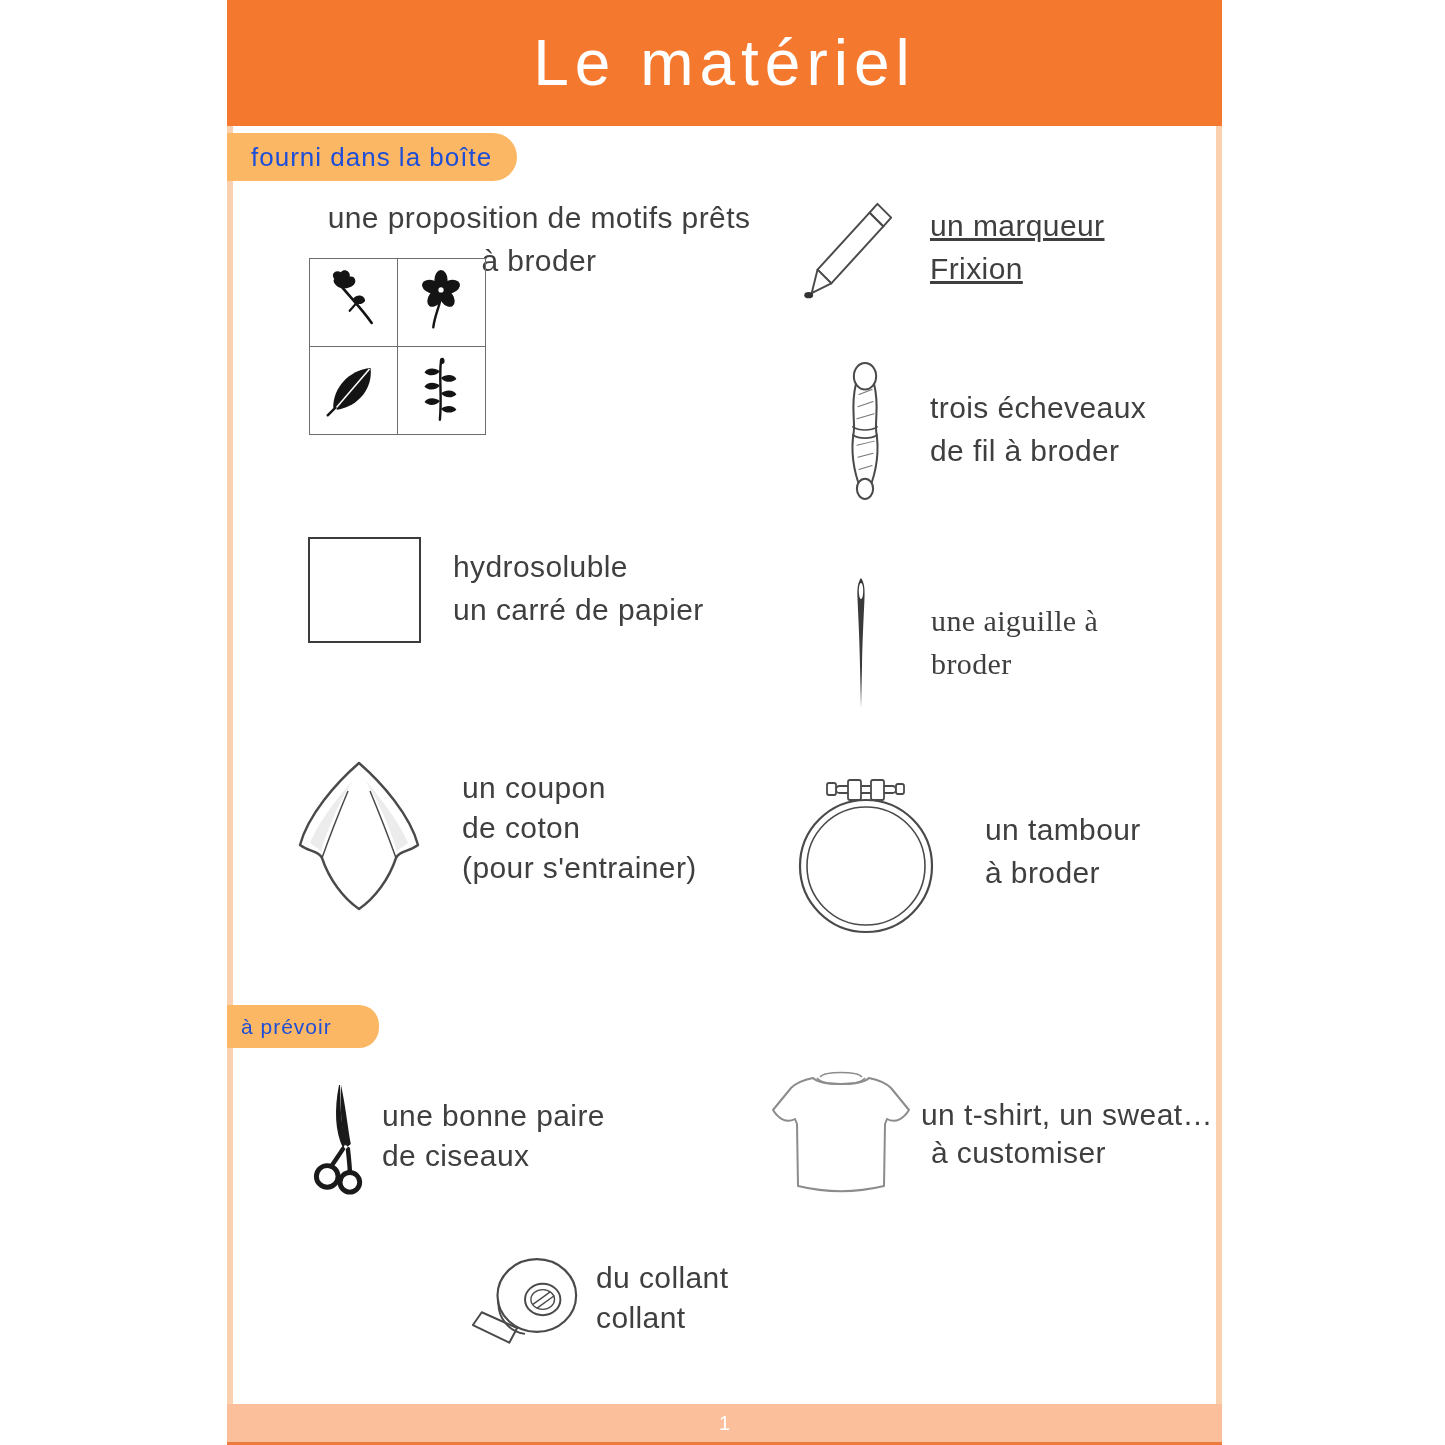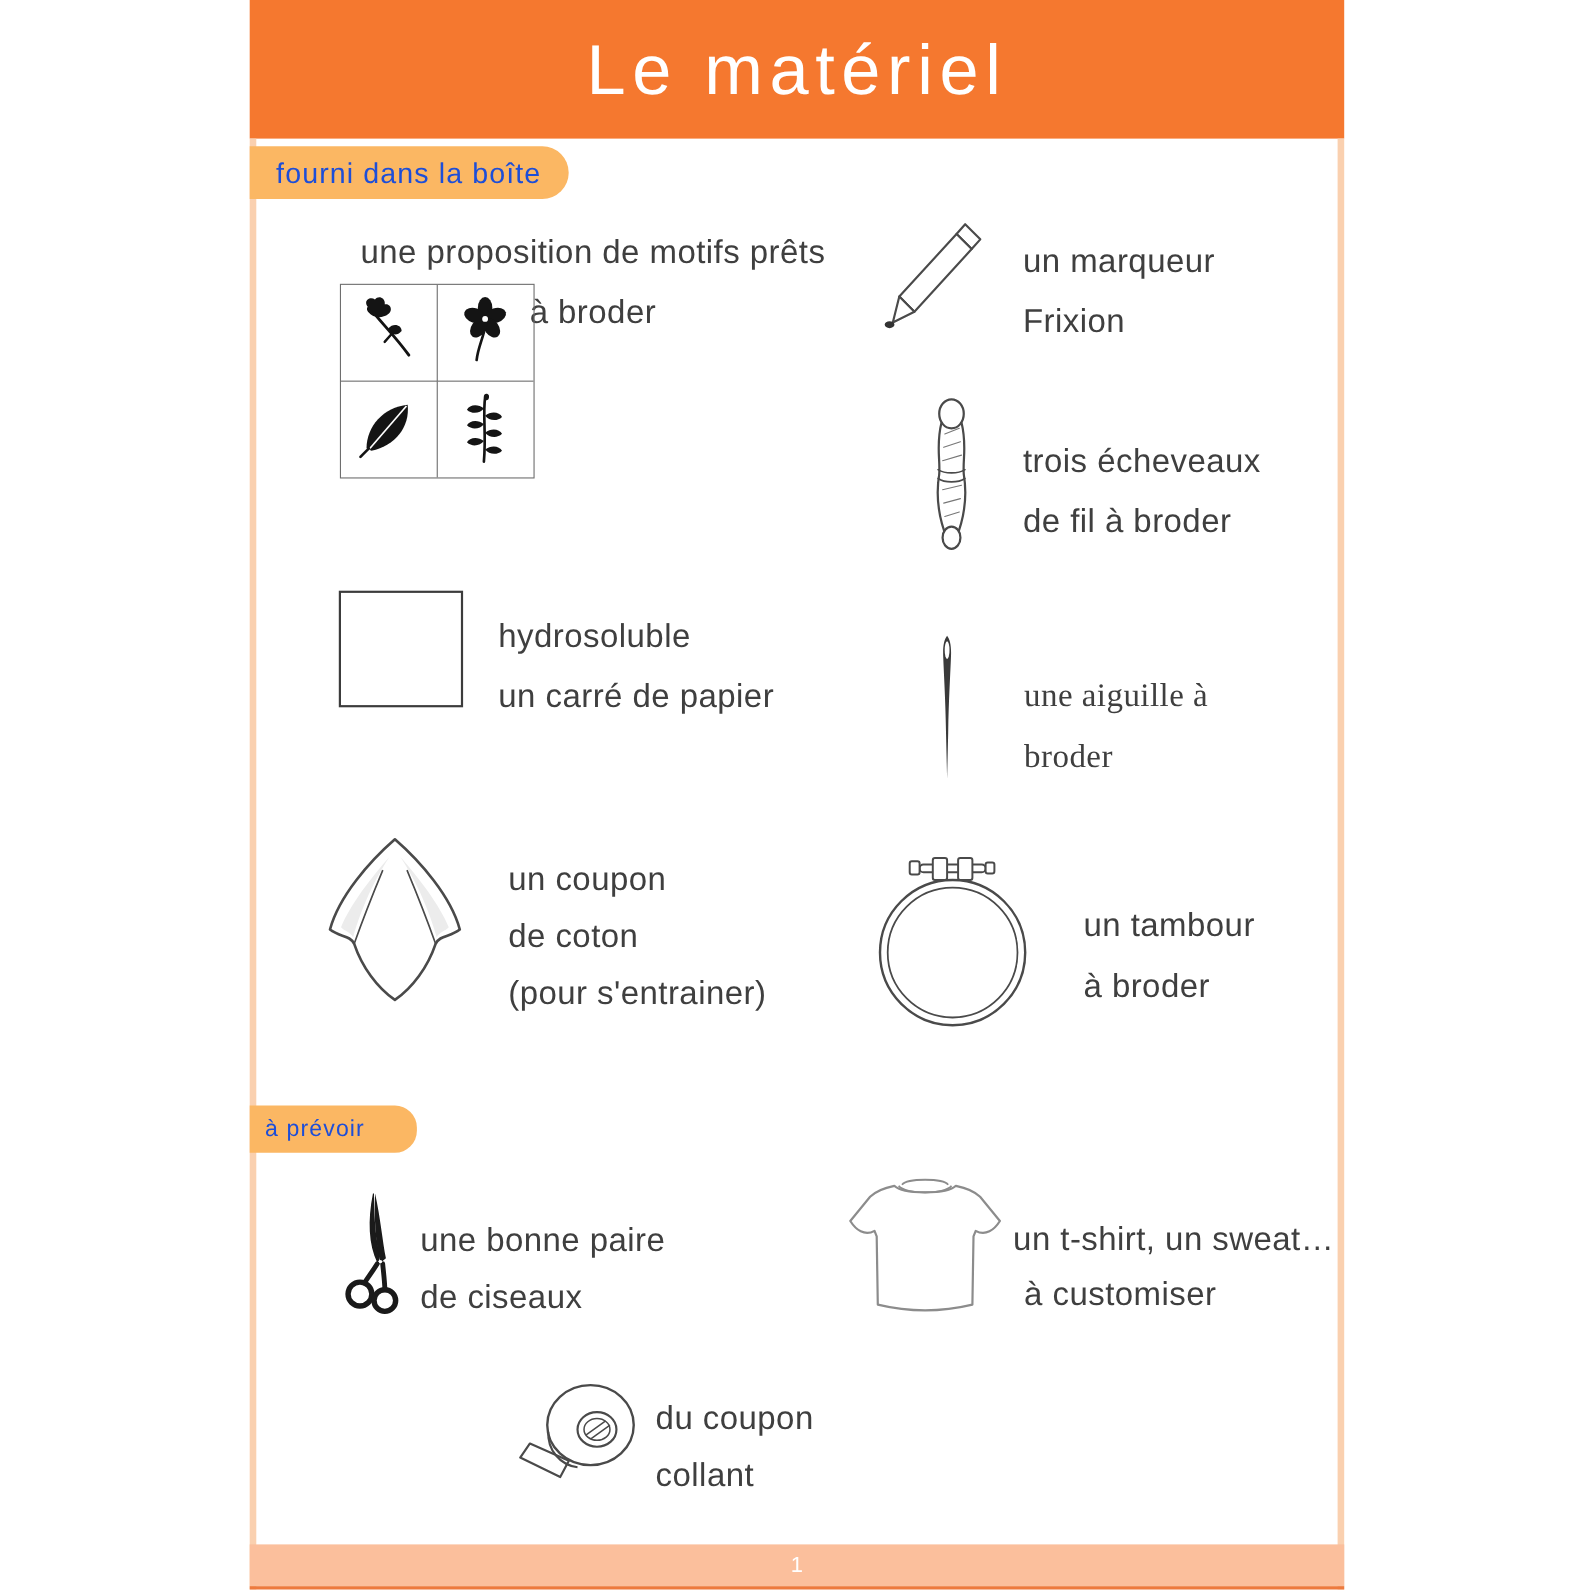--- a/index.html
+++ b/index.html
@@ -29,21 +29,21 @@
   .badge {
     position: absolute; left: 227px; background: #FBB763; color: #1d4ed8;
     border-radius: 0 24px 24px 0; display: flex; align-items: center;
     letter-spacing: 1px; font-weight: 400;
   }
   .badge.first { top: 133px; width: 290px; height: 48px; font-size: 26px; padding-left: 24px; }
   .badge.second { top: 1005px; width: 152px; height: 43px; font-size: 21px; padding-left: 14px; border-radius: 0 20px 20px 0; }
 
   
   .label { position: absolute; color: #3f3f3f; font-weight: 300; letter-spacing: .4px; }
-  .label div { white-space: nowrap; margin-top: 12px; }
+  .label div { white-space: nowrap; }
   .lbl30 { font-size: 30px; line-height: 43px; }
   .center { text-align: center; }
 
   .icon { position: absolute; }
 
   
   .motif-grid {
     position: absolute; left: 309px; top: 258px; width: 177px; height: 177px;
     border: 1.5px solid #6e6e6e; display: grid;
     grid-template-columns: 1fr 1fr; grid-template-rows: 1fr 1fr;
@@ -138,21 +138,21 @@
   <div class="icon" style="left:793px; top:196px;">
     <svg width="108" height="108" viewBox="0 0 110 110">
       <g stroke="#4a4a4a" stroke-width="2" fill="#fff" stroke-linejoin="round">
         <path d="M86 8 L100 22 L92 31 L78 17 Z"></path>
         <path d="M78 17 L92 31 L39 89 L25 75 Z"></path>
         <path d="M25 75 L39 89 L19 99 Z"></path>
       </g>
       <ellipse cx="16" cy="101" rx="4.5" ry="3.2" fill="#333"></ellipse>
     </svg>
   </div>
-  <div class="label lbl30" style="left:930px; top:204px;">
+  <div class="label lbl30" style="left:930px; top:204px;text-decoration:underline;">
     <div>un marqueur</div>
     <div>Frixion</div>
   </div>
 
   <div class="icon" style="left:838px; top:360px;">
     <svg width="54" height="144" viewBox="0 0 52 142">
       <g stroke="#4a4a4a" fill="#fff" stroke-linecap="round">
         <ellipse cx="26" cy="16" rx="11" ry="13" stroke-width="2"></ellipse>
         <path d="M17 24 C12 44 16 56 15 70 C12 88 14 108 22 128" stroke-width="2" fill="none"></path>
         <path d="M35 24 C40 44 36 56 37 70 C40 88 38 108 30 128" stroke-width="2" fill="none"></path>
@@ -254,21 +254,21 @@
     <svg width="116" height="97" viewBox="0 0 118 96">
       <path d="M50 78 L14 62 L5 75 L42 93 Z" fill="#fff" stroke="#4a4a4a" stroke-width="2" stroke-linejoin="round"></path>
       <ellipse cx="70" cy="45" rx="40" ry="37" fill="#fff" stroke="#4a4a4a" stroke-width="2.2"></ellipse>
       <path d="M31 51 C30 68 42 82 58 84" fill="none" stroke="#4a4a4a" stroke-width="2"></path>
       <ellipse cx="76" cy="49" rx="18" ry="16" fill="#fff" stroke="#4a4a4a" stroke-width="2"></ellipse>
       <ellipse cx="76" cy="49" rx="12" ry="10" fill="none" stroke="#4a4a4a" stroke-width="1.4"></ellipse>
       <path d="M66 54 L84 41 M70 58 L88 45" stroke="#4a4a4a" stroke-width="1.4"></path>
     </svg>
   </div>
   <div class="label lbl30" style="left:596px; top:1258px; line-height:40px;">
-    <div>du coupon</div>
+    <div>du collant</div>
     <div>collant</div>
   </div>
 
   <div class="footer-bar">
     <span class="footer-num">1</span>
   </div>
   <div class="footer-line"></div>
 
 </div>
 

